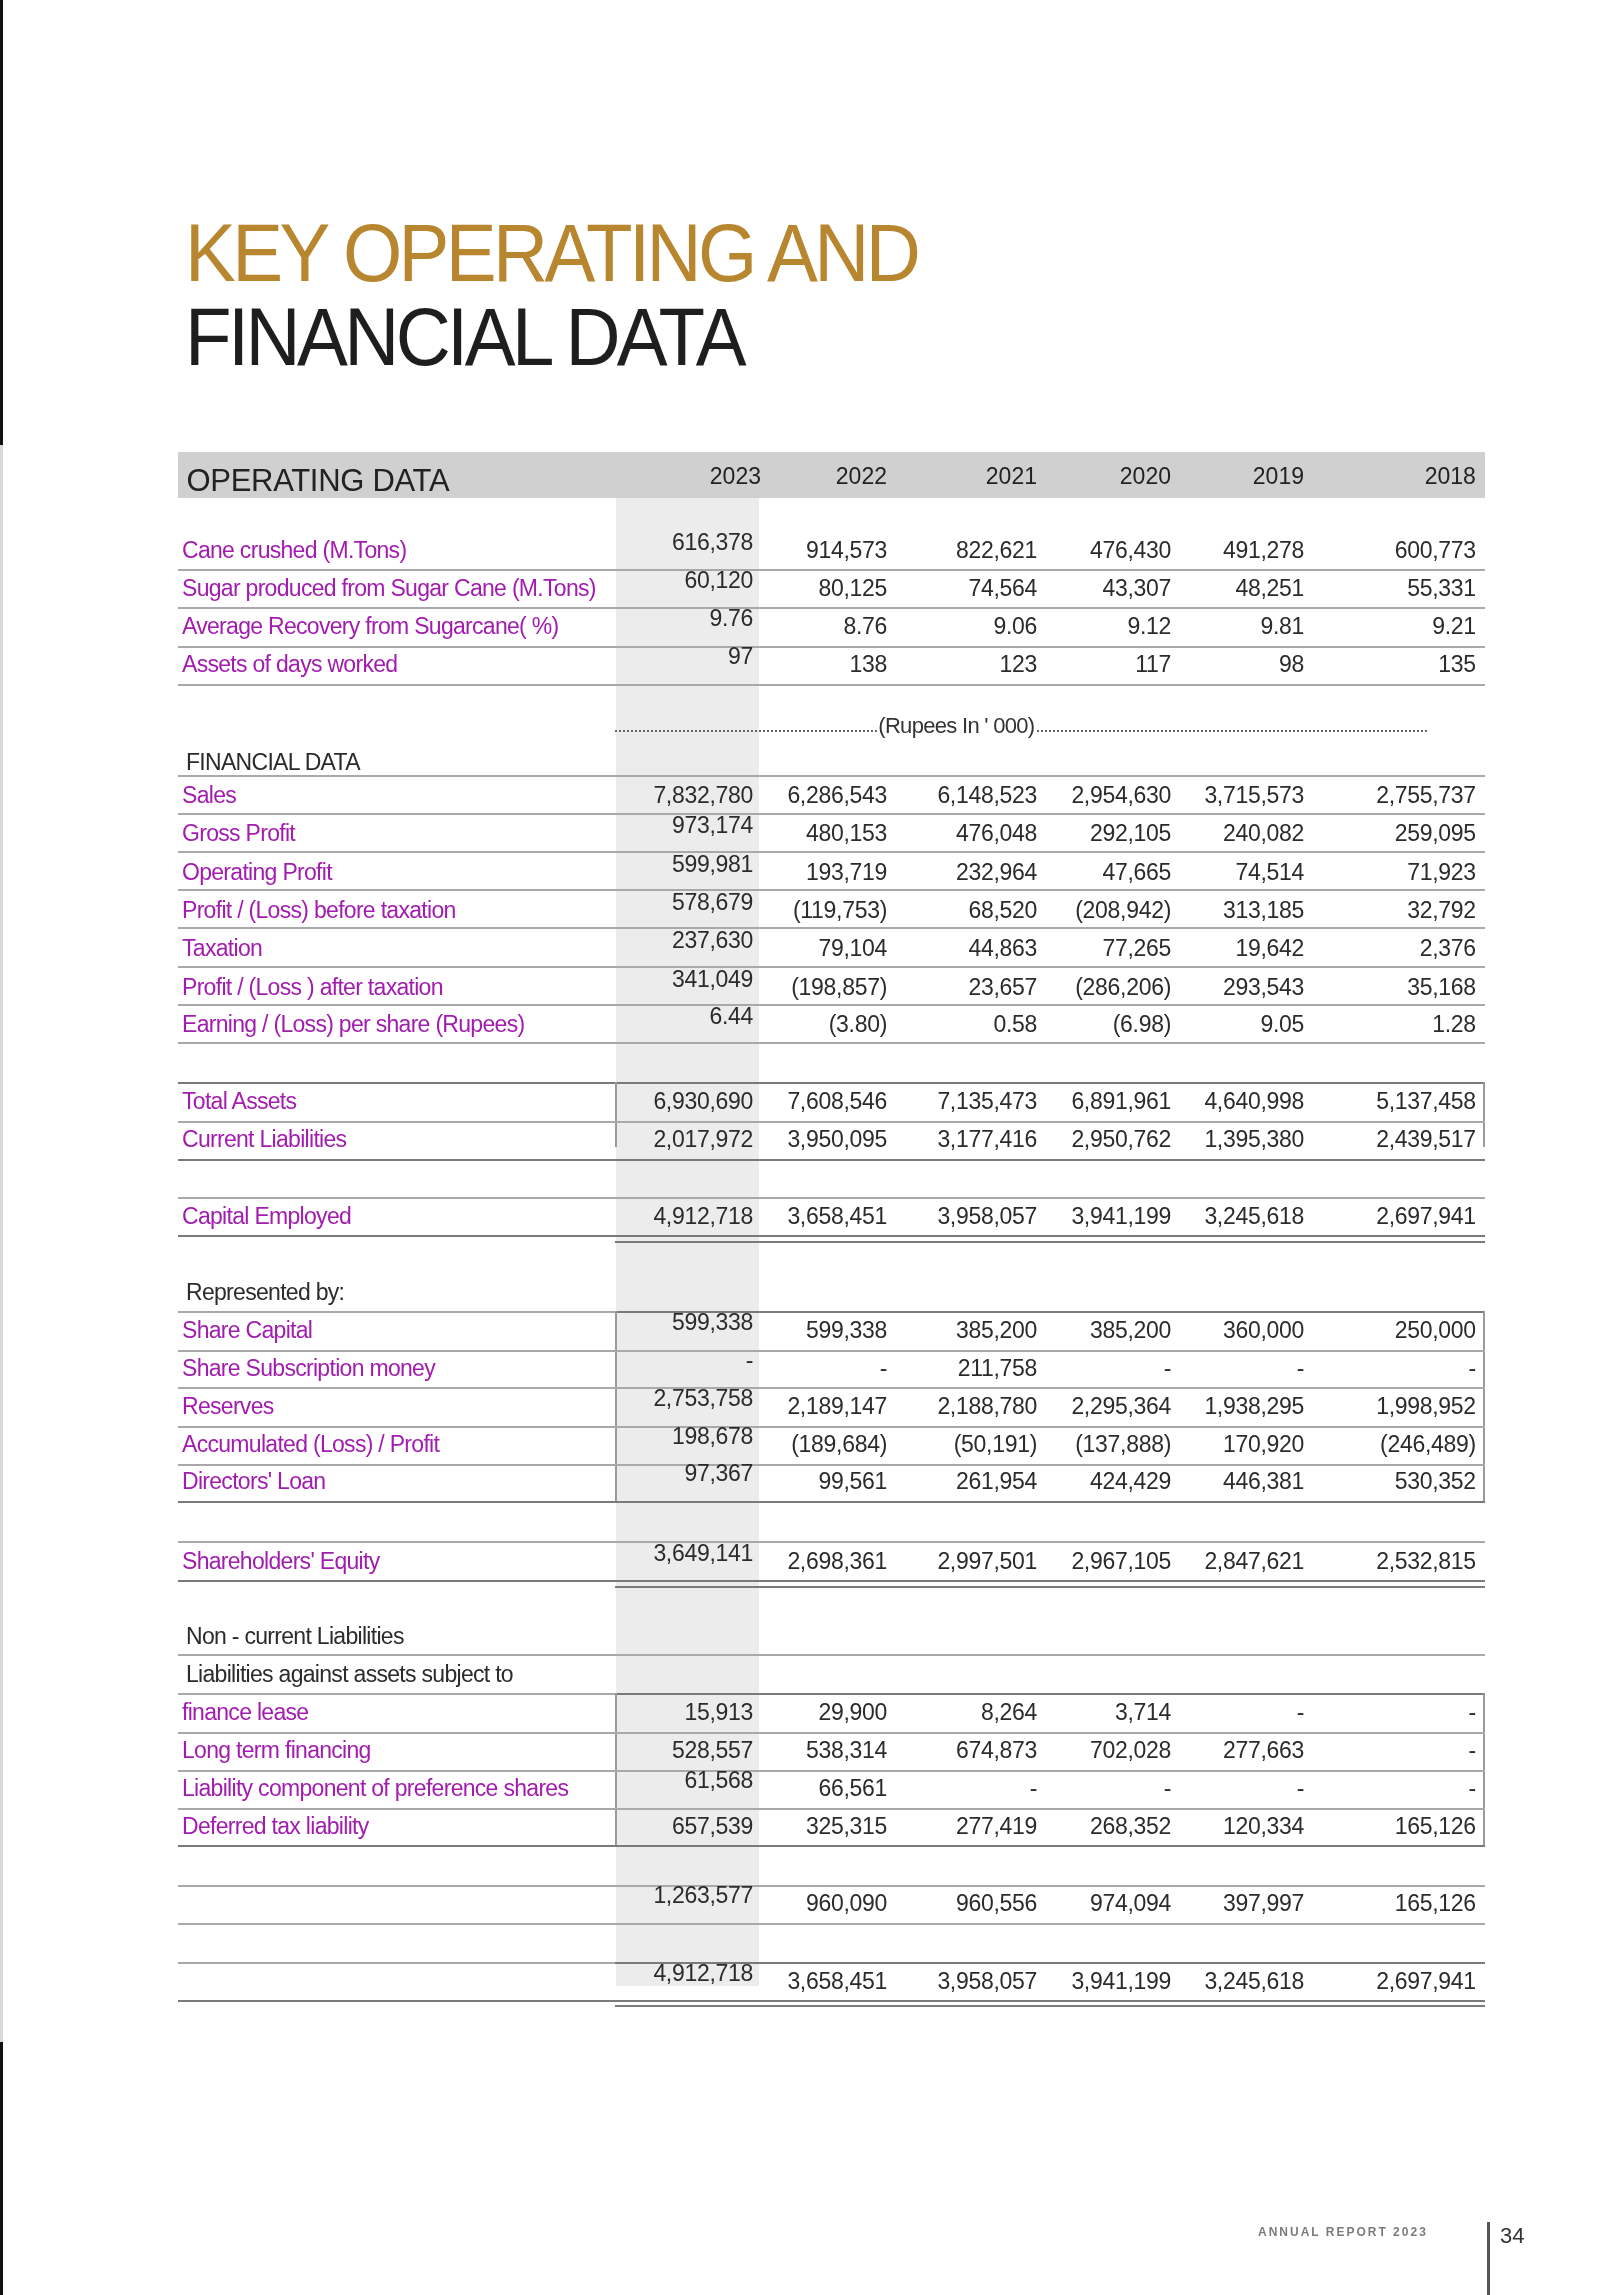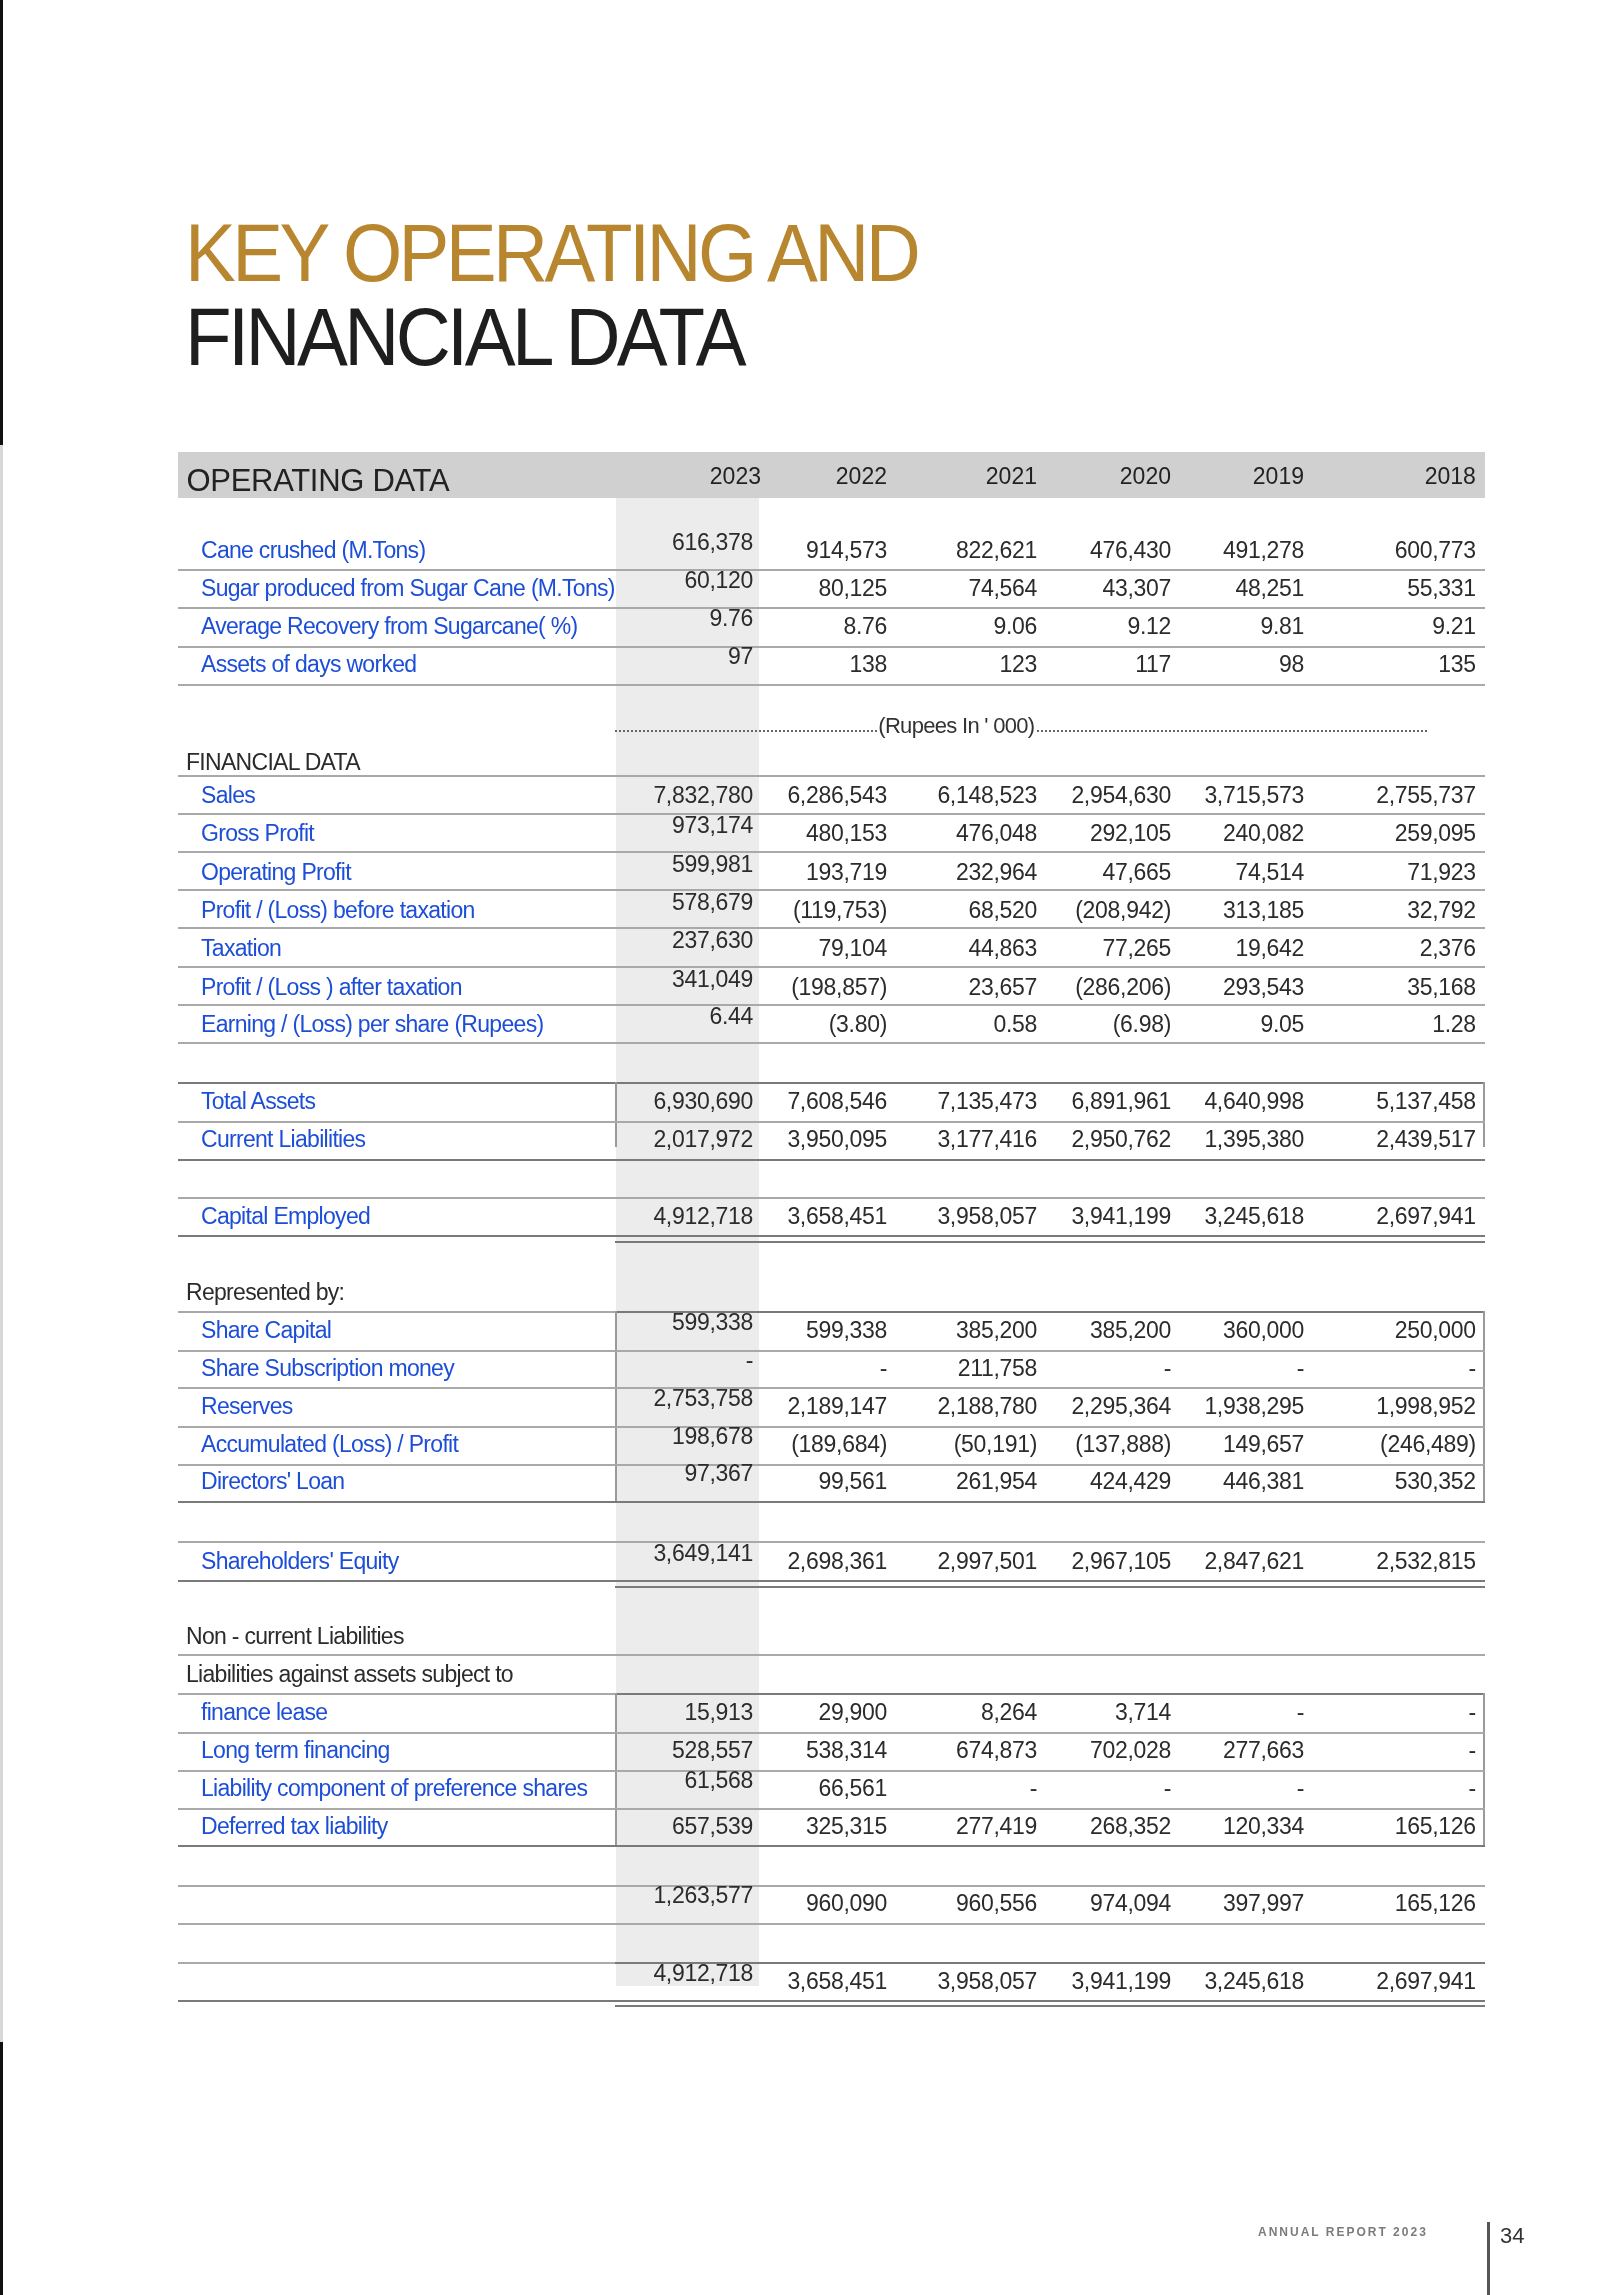--- a/index.html
+++ b/index.html
@@ -13,21 +13,21 @@
 
   .title { position:absolute; left:185px; top:211px; font-family:"Liberation Sans", sans-serif;
     font-weight:normal; font-size:82px; line-height:84px; letter-spacing:-3.9px; transform:scaleX(0.93); transform-origin:left top; }
   .title .l1 { color:#b8862e; display:block; }
   .title .l2 { color:#1e1e1e; display:block; }
 
   .hl-col { position:absolute; left:616px; top:497px; width:143px; height:1489px; background:#ececec; }
   .header-bar { position:absolute; left:178px; top:452px; width:1307px; height:46px; background:#d0d0d0; }
 
   .row { position:absolute; left:178px; width:1307px; height:34px; font-size:23px; }
-  .row .lbl { position:absolute; left:23px; bottom:5.2px; white-space:nowrap; color:#1d4ed8; letter-spacing:-0.7px;text-align:center; }
+  .row .lbl { position:absolute; left:4px; bottom:5.2px; white-space:nowrap; color:#a21caf; letter-spacing:-0.7px;text-align:center; }
   .row .v { position:absolute; bottom:5.2px; text-align:right; width:131px; white-space:nowrap; color:#2b2b2b; letter-spacing:-0.3px; }
   .row .v.c0 { right:732px; bottom:13px; }
   .row .v.c1 { right:598px; }
   .row .v.c2 { right:448px; }
   .row .v.c3 { right:314px; }
   .row .v.c4 { right:181px;margin-top:16px; }
   .row .v.c5 { right:9.2px; }
   .row.nob .v.c0 { bottom:5.2px; }
 
   .header-bar .lbl { position:absolute; left:8.5px; top:11px; font-size:31px; color:#222; letter-spacing:-0.3px; }
@@ -267,21 +267,21 @@
   <span class="v c4">1,938,295</span>
   <span class="v c5">1,998,952</span>
 </div>
 <div class="line" style="top:1426px;"></div>
 <div class="row" style="top:1429px;">
   <span class="lbl">Accumulated (Loss) / Profit</span>
   <span class="v c0">198,678</span>
   <span class="v c1">(189,684)</span>
   <span class="v c2">(50,191)</span>
   <span class="v c3">(137,888)</span>
-  <span class="v c4">149,657</span>
+  <span class="v c4">170,920</span>
   <span class="v c5">(246,489)</span>
 </div>
 <div class="line" style="top:1464px;"></div>
 <div class="row" style="top:1466px;">
   <span class="lbl">Directors' Loan</span>
   <span class="v c0">97,367</span>
   <span class="v c1">99,561</span>
   <span class="v c2">261,954</span>
   <span class="v c3">424,429</span>
   <span class="v c4">446,381</span>

